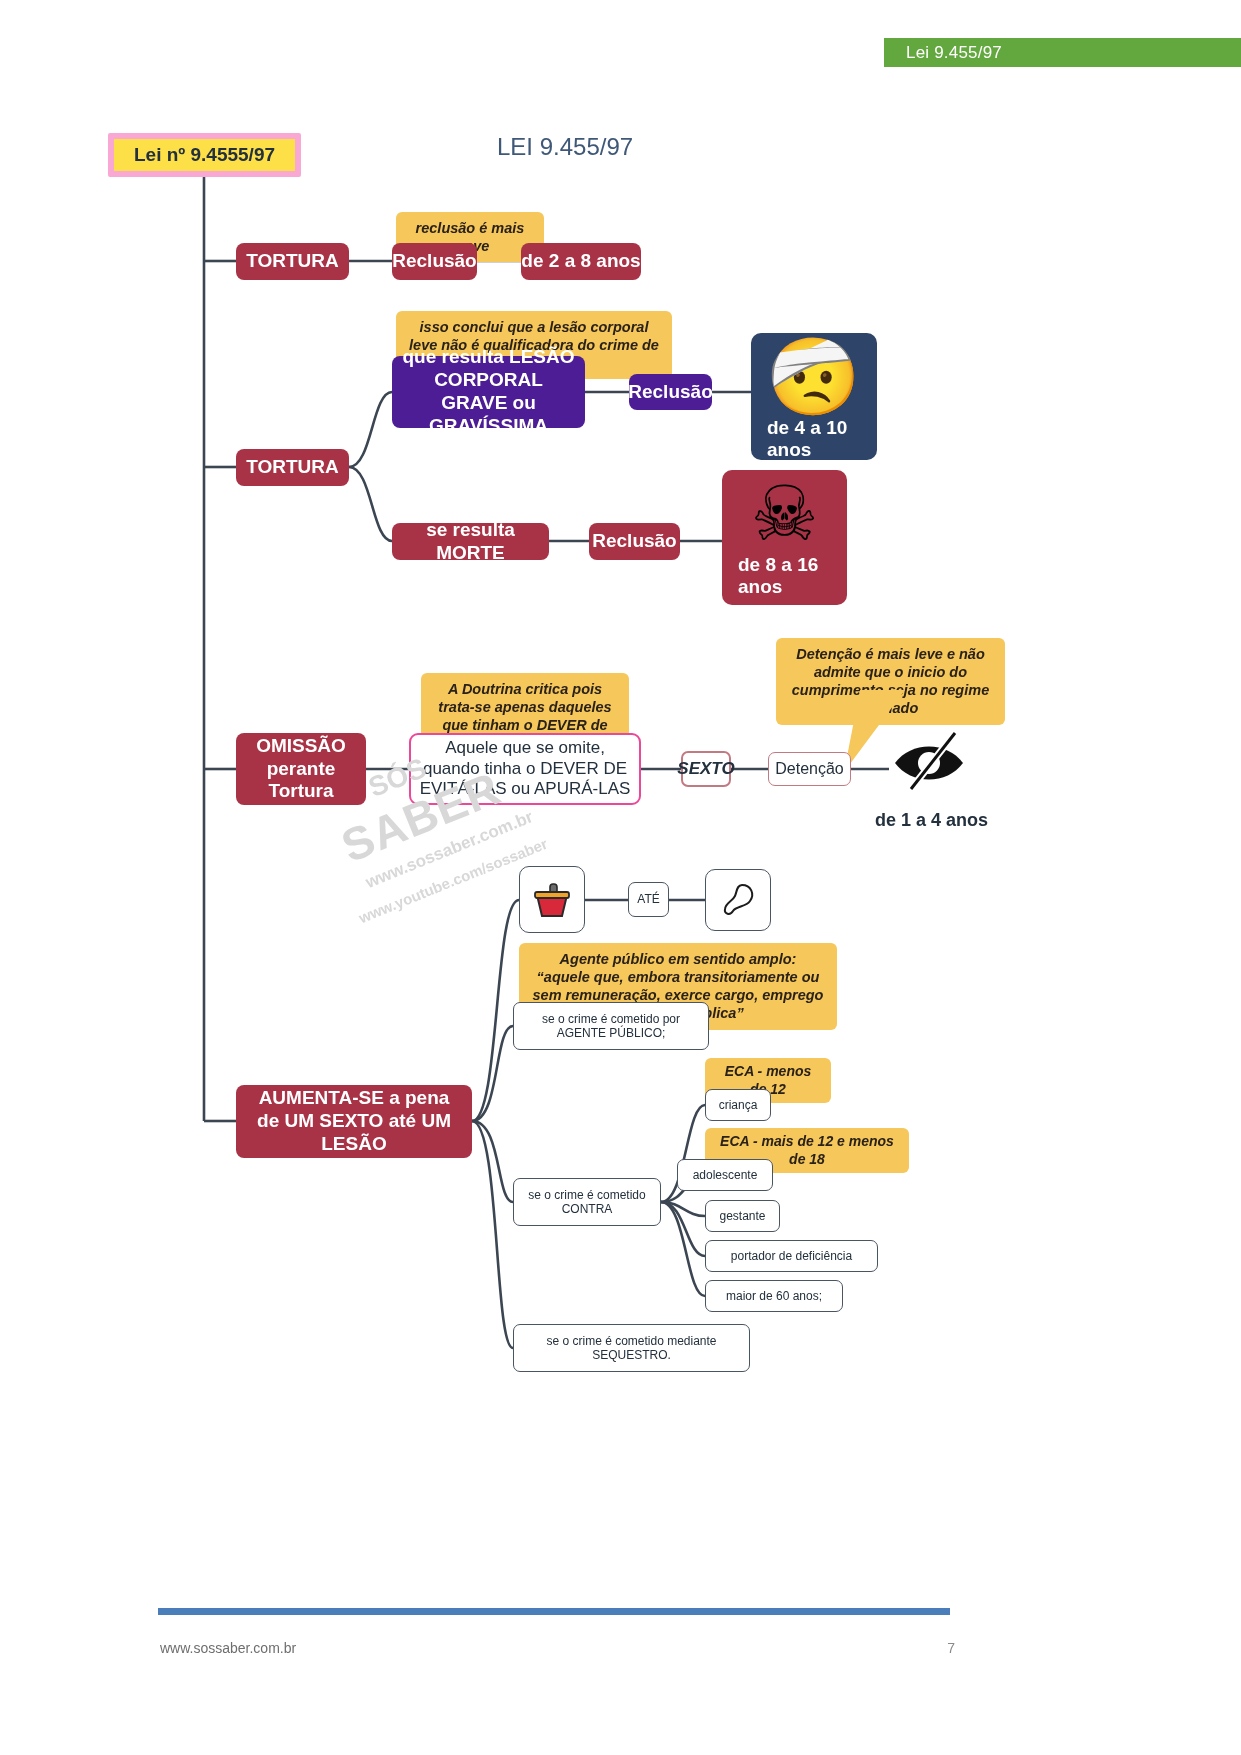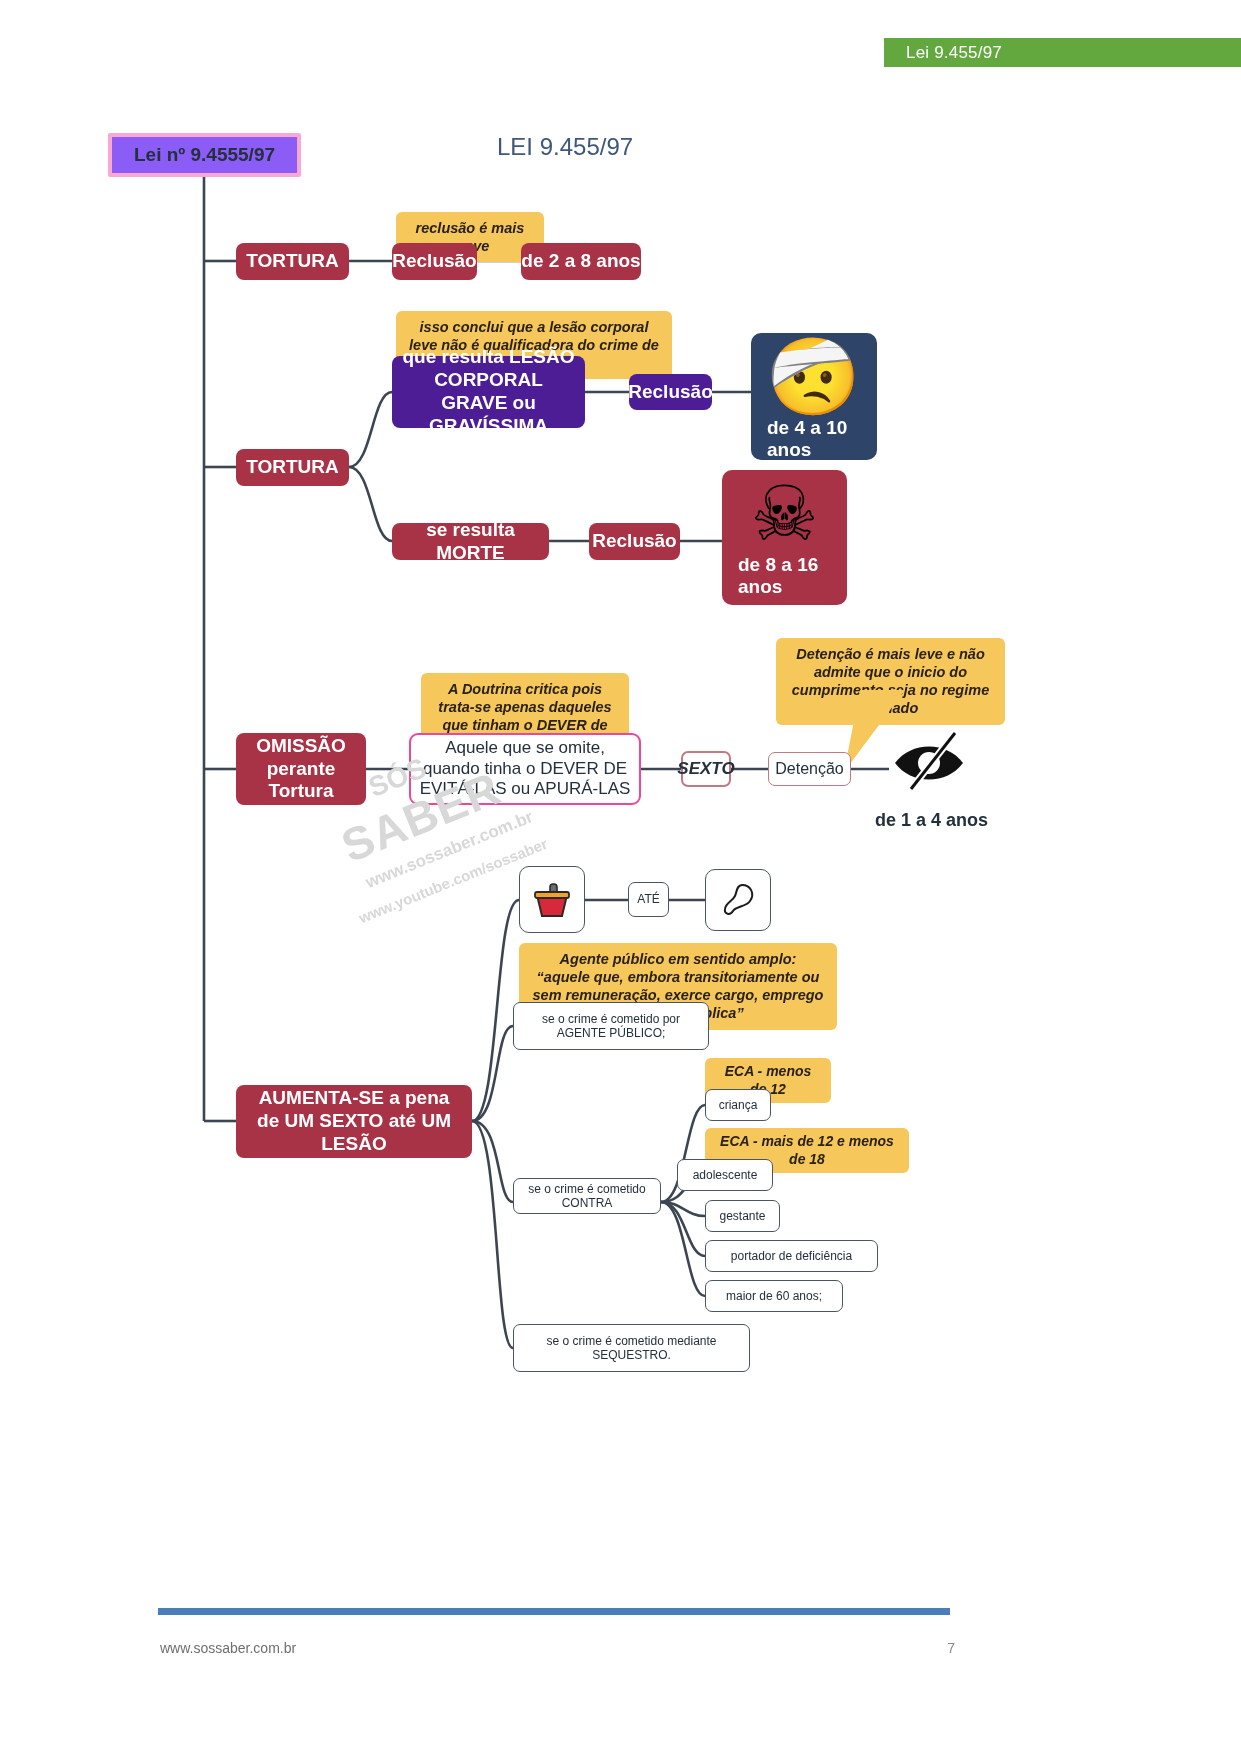--- a/index.html
+++ b/index.html
@@ -41,21 +41,21 @@
   svg.links{ position:absolute; inset:0; width:1241px; height:1755px; pointer-events:none; }
 
   
   .node{
     position:absolute;
     display:flex; align-items:center; justify-content:center;
     text-align:center;
     line-height:1.2;
   }
   .n-root{
-    border:4px solid #f9a8d4; background:#8b5cf6; color:#23303d;
+    border:6px solid #f9a8d4; background:#fde047; color:#23303d;
     font-weight:bold; font-size:19px; border-radius:2px;
   }
   .n-red{
     background:#a83246; color:#fff; font-weight:bold; border-radius:8px;
     font-size:19px;
   }
   .n-navy{
     background:#4c1d95; color:#fff; font-weight:bold; border-radius:8px;
     font-size:19px;
   }
@@ -325,21 +325,21 @@
   </div>
 
   <div class="node n-white-thin" style="left:705px; top:1240px; width:173px; height:32px;">
     <span>portador de deficiência</span>
   </div>
 
   <div class="node n-white-thin" style="left:705px; top:1280px; width:138px; height:32px;">
     <span>maior de 60 anos;</span>
   </div>
 
-  <div class="node n-white-thin" style="left:513px; top:1178px; width:148px; height:36px; padding:2px 14px;justify-content:center;">
+  <div class="node n-white-thin" style="left:513px; top:1178px; width:148px; height:48px; padding:2px 14px;justify-content:center;">
     <span>se o crime é cometido CONTRA</span>
   </div>
 
   <div class="node n-white-thin" style="left:513px; top:1324px; width:237px; height:48px; padding:2px 6px;">
     <span>se o crime é cometido mediante SEQUESTRO.</span>
   </div>
 
   <div class="wm wm1">
     <span>SABER</span>
   </div>

